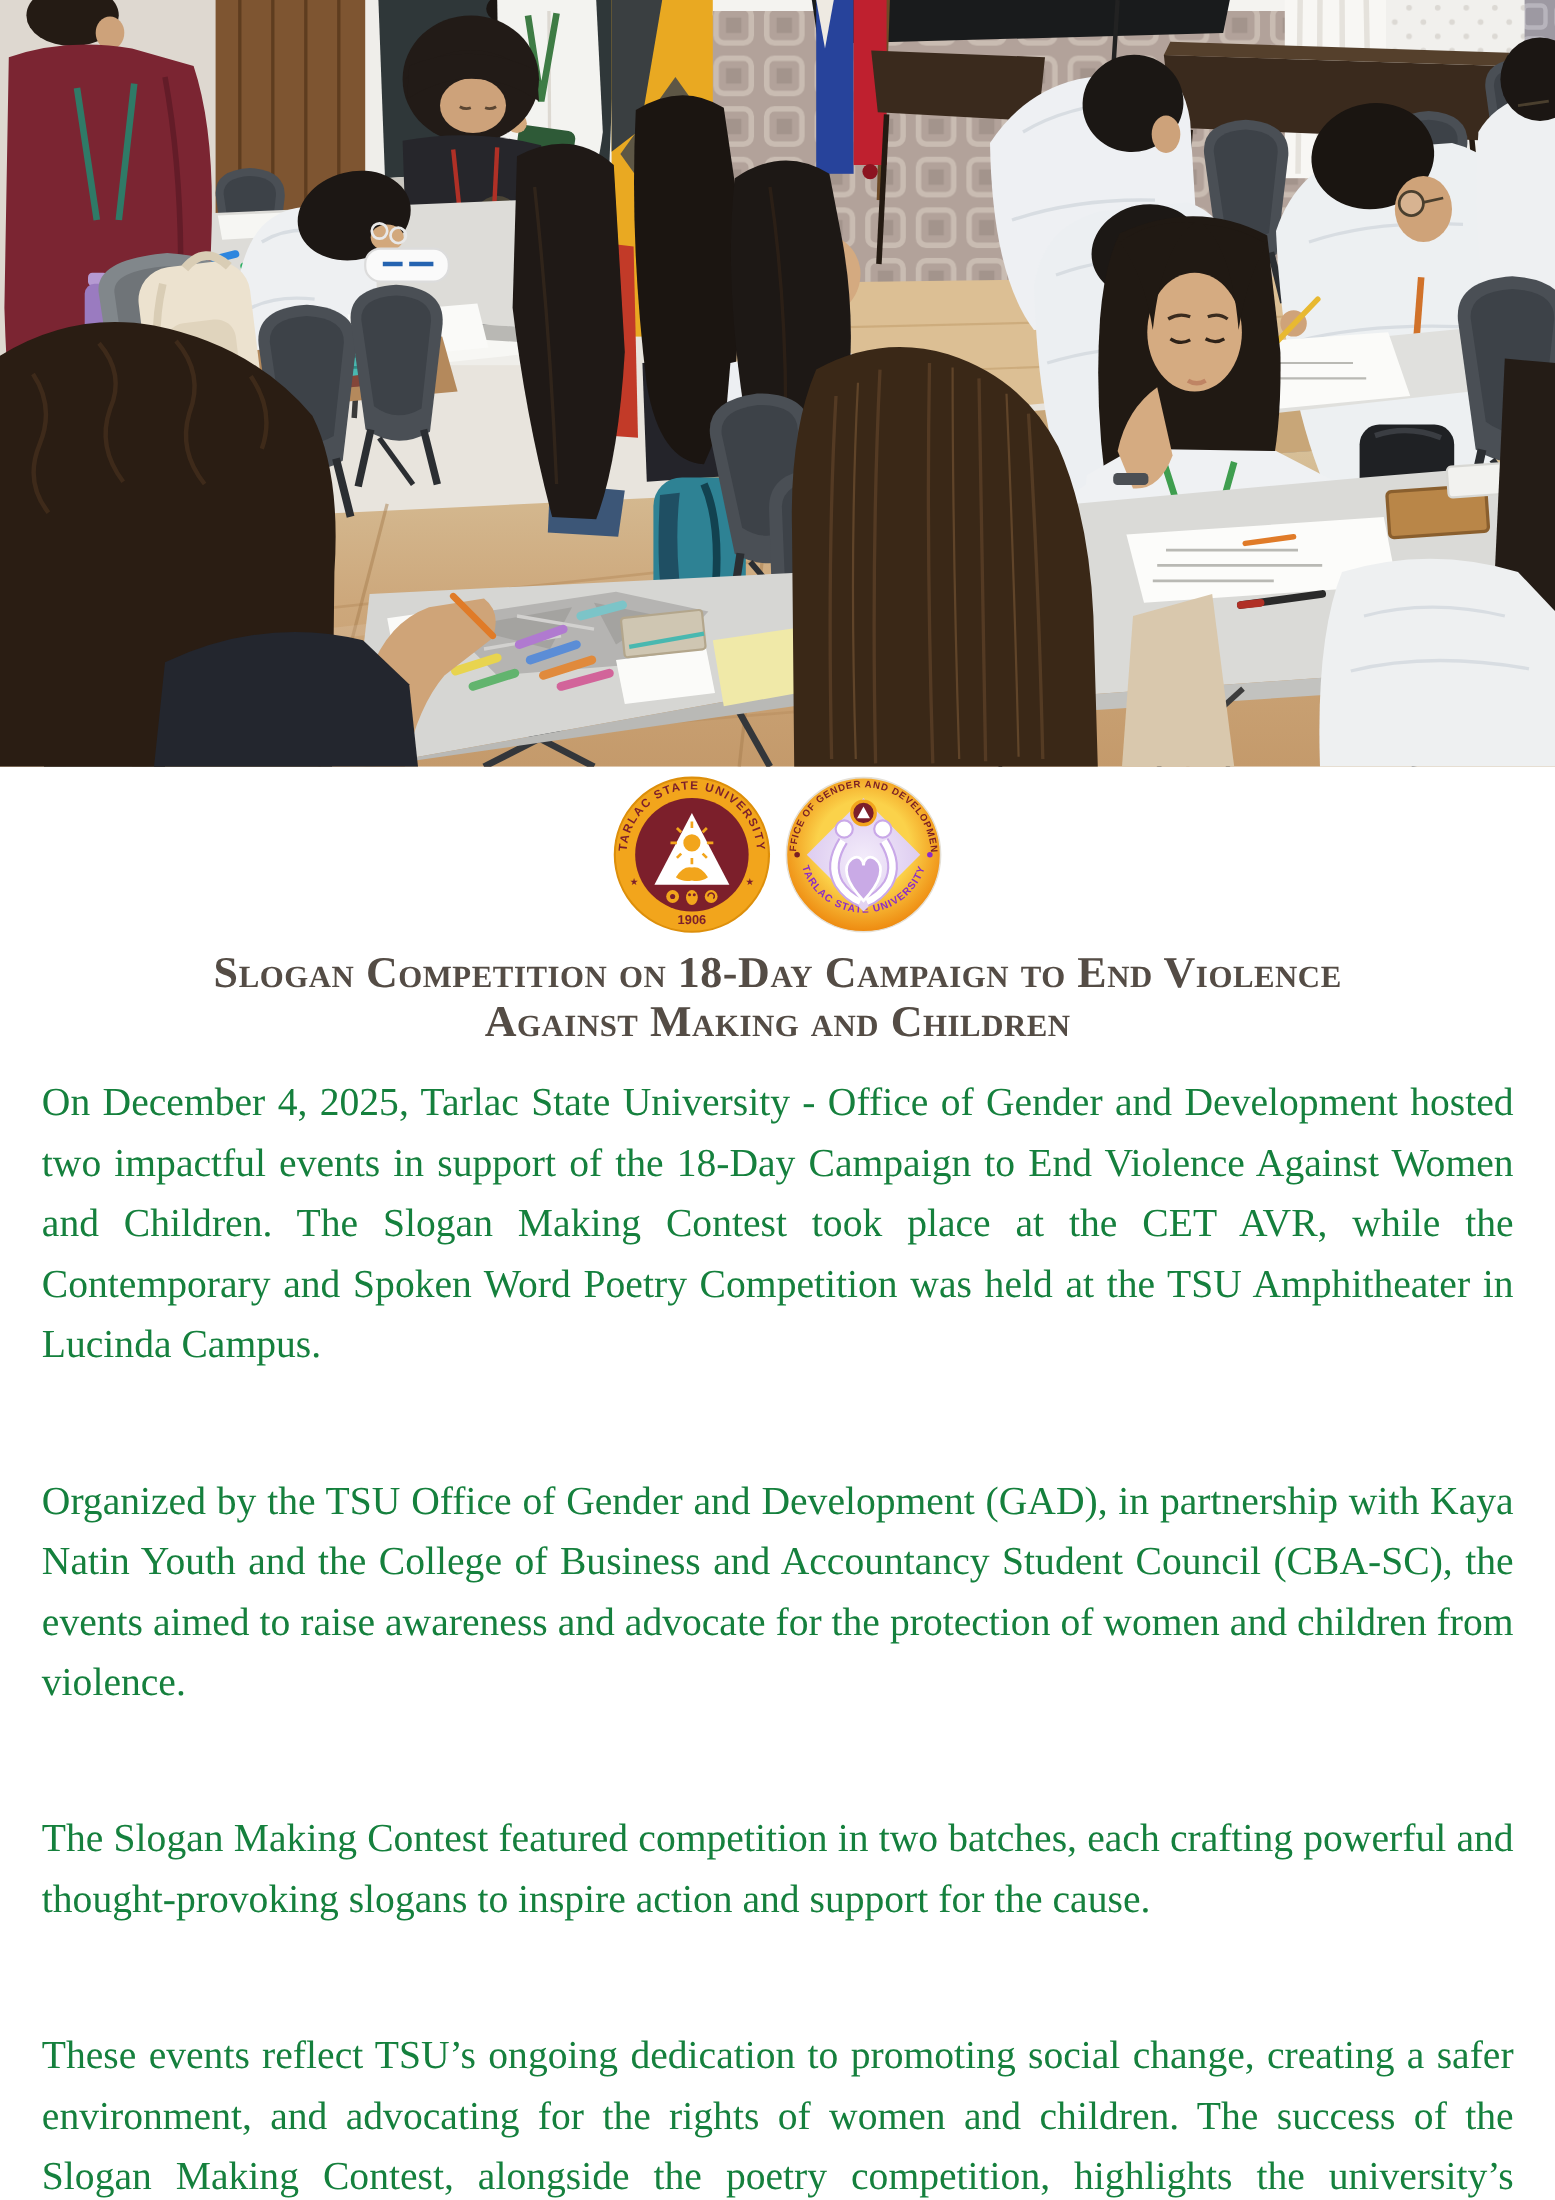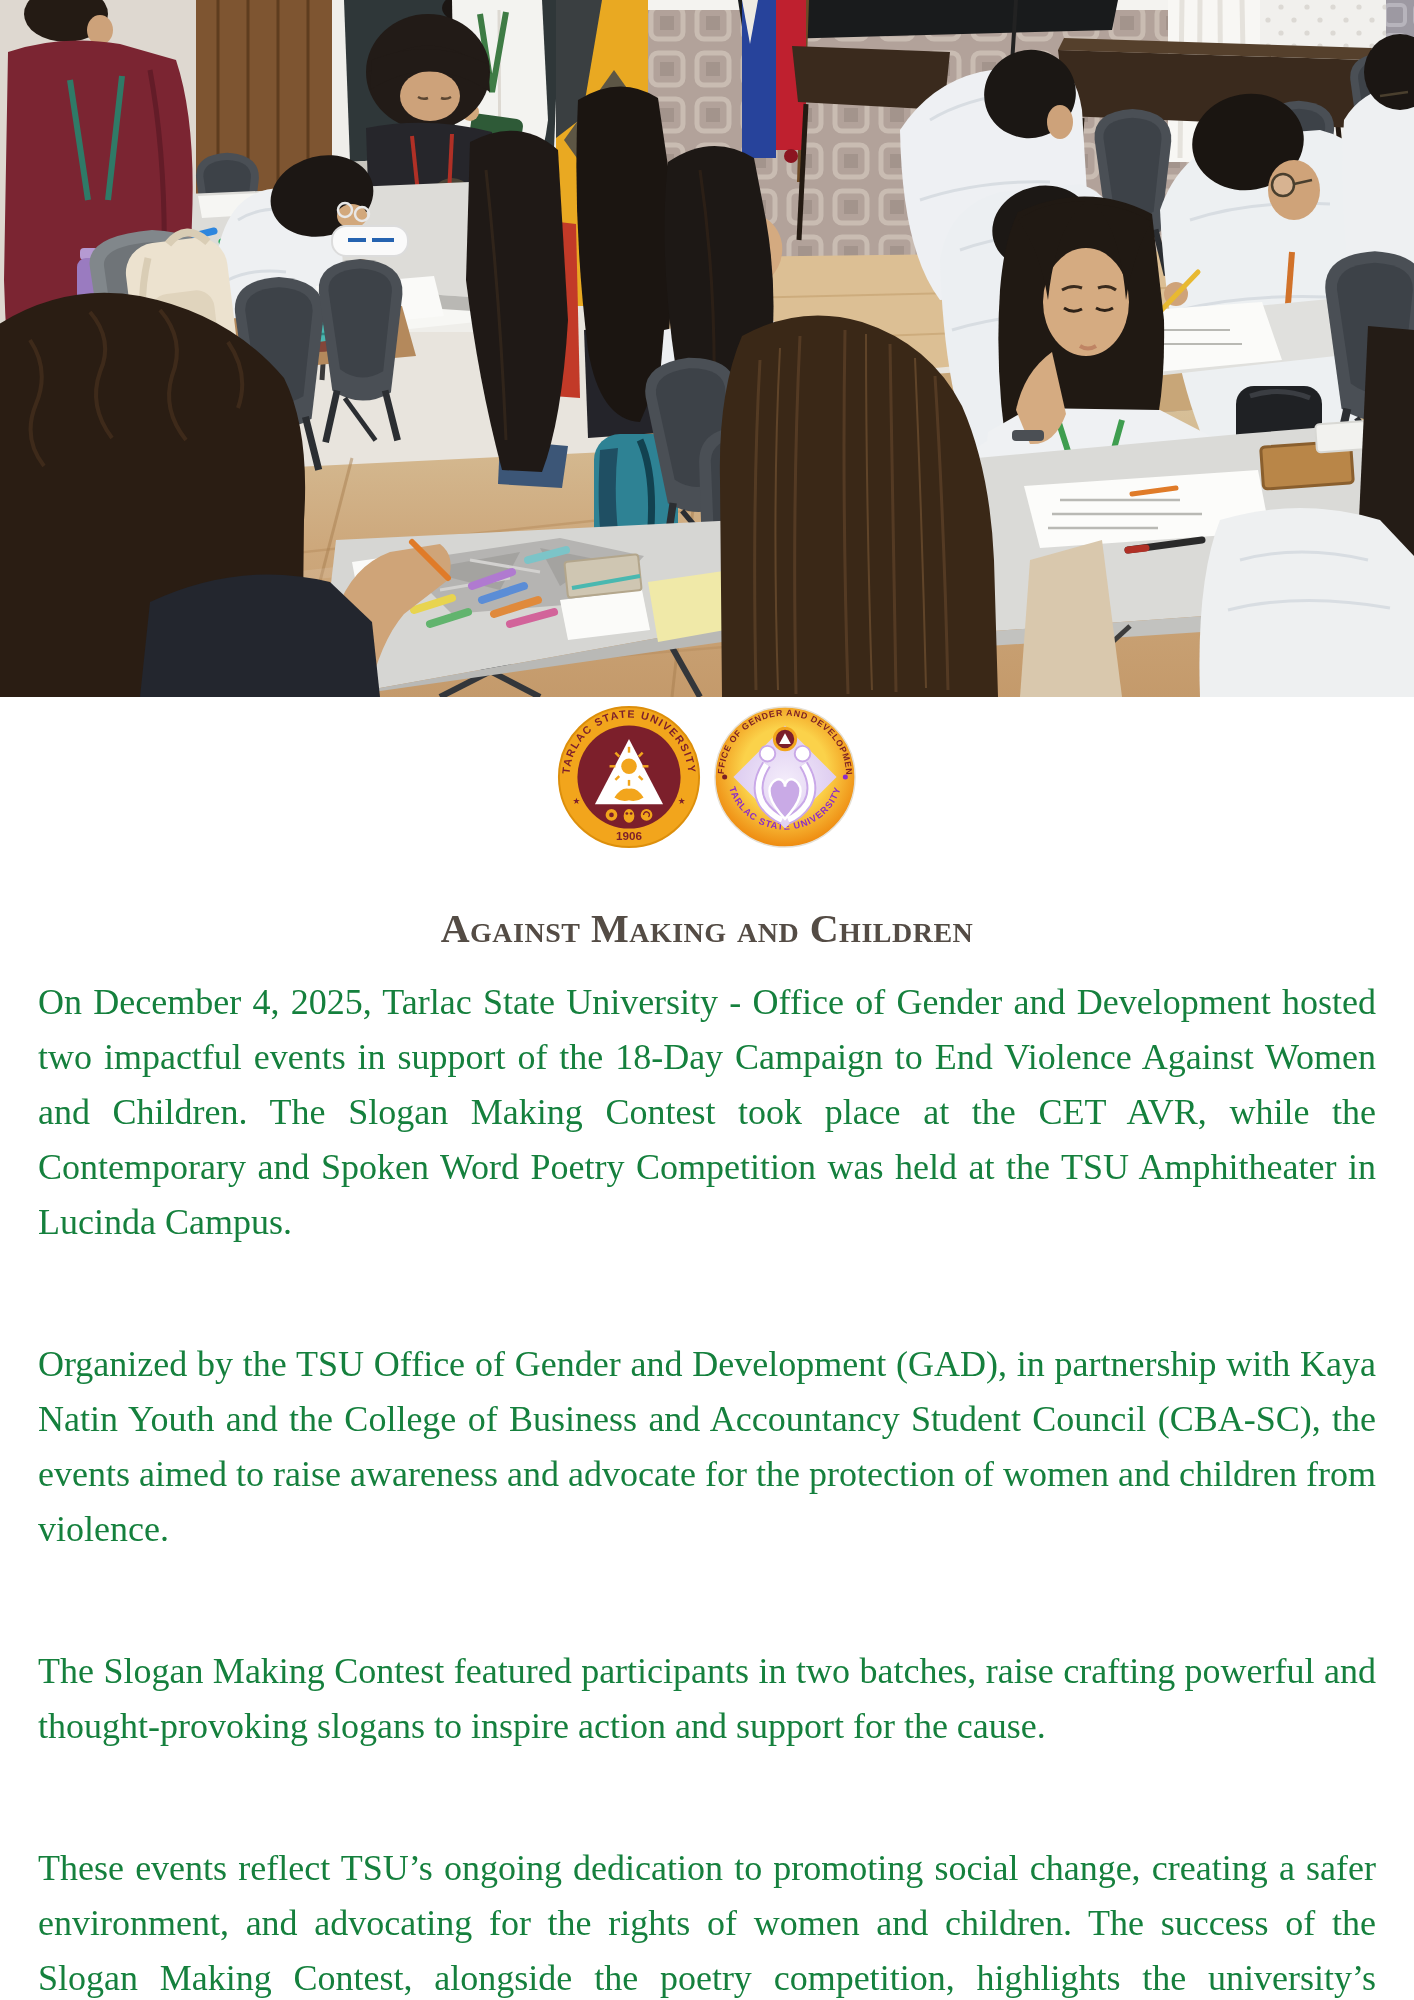--- a/index.html
+++ b/index.html
@@ -500,22 +500,22 @@
         <circle cx="93" cy="51" r="8" fill="#FFFFFF" stroke="#C9A8E8" stroke-width="2"></circle>
         <path d="M75,118 C58,100 55,86 64,79 C71,74 75,81 75,85 C75,81 79,74 86,79 C95,86 92,100 75,118 Z" fill="#C9AAE6" stroke="#FFFFFF" stroke-width="2.5"></path>
       </g>
       <g>
         <circle cx="75" cy="36" r="11" fill="#7C1F2B" stroke="#F2A51C" stroke-width="3"></circle>
         <path d="M75,30 L81,41 L69,41 Z" fill="#FFFFFF"></path>
       </g>
     </svg>
   </div>
 
-  <h1 class="title"><br><span>Against Making and Children</span></h1>
+  <h1 class="title"><span>Slogan Competition on 18-Day Campaign to End Violence</span><br><span>Against Making and Children</span></h1>
 
   <div class="article">
     <p>On December 4, 2025, Tarlac State University - Office of Gender and Development hosted two impactful events in support of the 18-Day Campaign to End Violence Against Women and Children. The Slogan Making Contest took place at the CET AVR, while the Contemporary and Spoken Word Poetry Competition was held at the TSU Amphitheater in Lucinda Campus.</p>
     <p>Organized by the TSU Office of Gender and Development (GAD), in partnership with Kaya Natin Youth and the College of Business and Accountancy Student Council (CBA-SC), the events aimed to raise awareness and advocate for the protection of women and children from violence.</p>
-    <p>The Slogan Making Contest featured participants in two batches, raise crafting powerful and thought-provoking slogans to inspire action and support for the cause.</p>
+    <p>The Slogan Making Contest featured competition in two batches, each crafting powerful and thought-provoking slogans to inspire action and support for the cause.</p>
     <p>These events reflect TSU’s ongoing dedication to promoting social change, creating a safer environment, and advocating for the rights of women and children. The success of the Slogan Making Contest, alongside the poetry competition, highlights the university’s commitment to fostering a culture of respect, equality, and awareness within the community.</p>
   </div>
 
 </div>
 
 </body></html>

